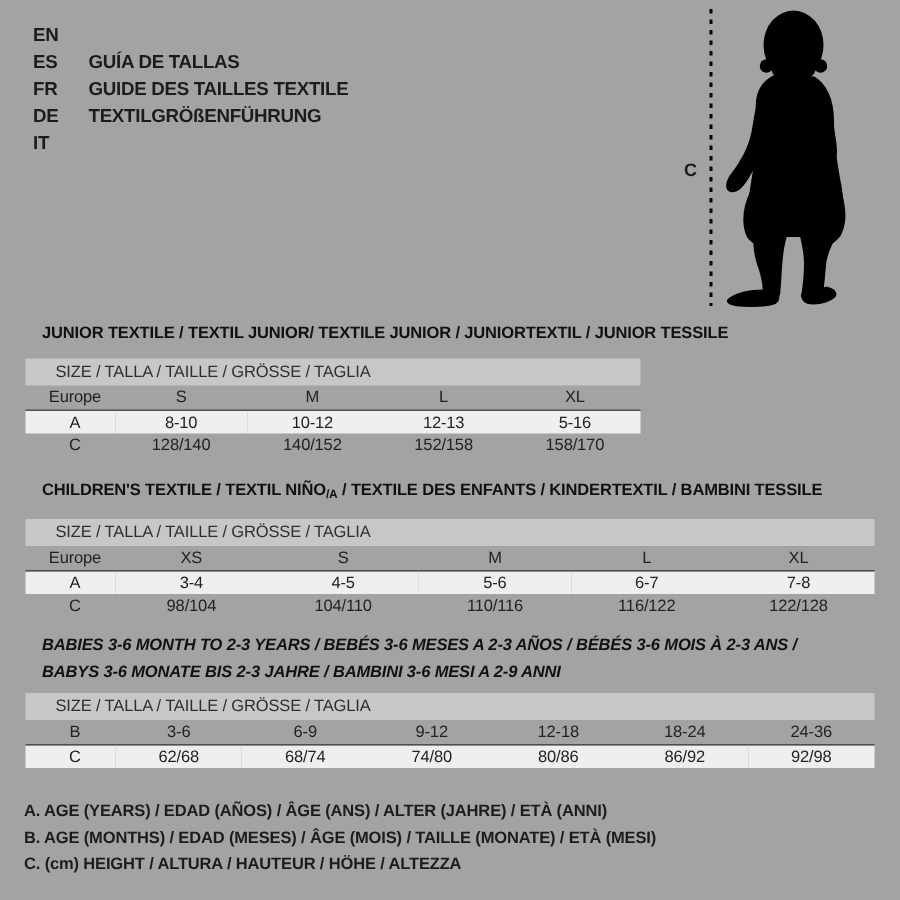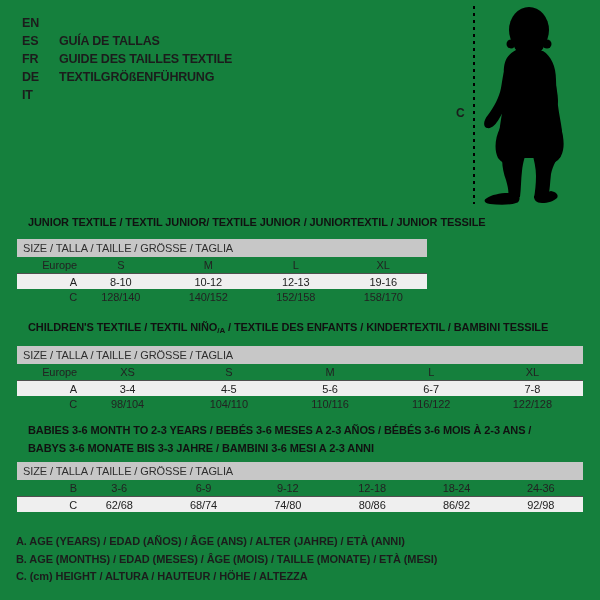--- a/index.html
+++ b/index.html
@@ -1,43 +1,43 @@
 <!DOCTYPE html>
 <html><head>
 <meta charset="utf-8">
 <style>
   html,body{margin:0;padding:0;background:#fff;}
-  .page{position:relative;width:600px;height:600px;background:#15803d;overflow:hidden;
+  .page{position:relative;width:600px;height:600px;background:#a3a3a3;overflow:hidden;
         font-family:"Liberation Sans",sans-serif;color:#1c1c1c;}
 
   
   .langs{position:absolute;top:14px;left:22px;font-weight:bold;font-size:12.5px;
          line-height:18px;letter-spacing:-0.2px;}
   .lang-row{display:flex;}
   .lang-code{width:37px;flex:none;}
 
   
   .figure-svg{position:absolute;left:455px;top:0;width:130px;height:212px;}
   .height-label{position:absolute;left:456px;top:106px;font-size:12px;font-weight:bold;}
 
   
   .tbl-title{position:absolute;left:28px;font-weight:bold;font-size:11px;
              letter-spacing:-0.1px;white-space:nowrap;color:#111;}
   .tbl-title .sub{font-size:8px;vertical-align:-2px;}
-  .title-2line div{line-height:18px;}
+  .title-2line div{line-height:18px;font-style:italic;}
 
   
   table.size-table{position:absolute;left:17px;border-collapse:collapse;table-layout:fixed;
                    font-size:11px;letter-spacing:-0.1px;}
   .size-table th.size-bar{background:#c7c7c7;color:#2e2e2e;font-weight:normal;
-                          text-align:left;height:18px;padding:0 0 0 6px;
+                          text-align:left;height:18px;padding:0 0 0 20px;
                           font-size:11px;letter-spacing:-0.1px;}
   .size-table td{height:15px;padding:0;text-align:center;white-space:nowrap;color:#222;}
   .size-table tr.first td{height:16px;}
-  .size-table td.rowlabel{text-align:right;padding-left:6px;}
+  .size-table td.rowlabel{text-align:center;padding-left:6px;}
   .size-table tr.stripe td{background:#efefef;border-top:1px solid #4f4f4f;}
 
   
   .footnotes{position:absolute;left:16px;top:533px;font-weight:bold;font-size:11px;
              line-height:17.5px;letter-spacing:-0.1px;white-space:nowrap;}
 </style>
 </head>
 <body>
 
 <div class="page">
@@ -102,21 +102,21 @@
         <td>S</td>
         <td>M</td>
         <td>L</td>
         <td>XL</td>
       </tr>
       <tr class="stripe">
         <td class="rowlabel">A</td>
         <td>8-10</td>
         <td>10-12</td>
         <td>12-13</td>
-        <td>19-16</td>
+        <td>5-16</td>
       </tr>
       <tr>
         <td class="rowlabel">C</td>
         <td>128/140</td>
         <td>140/152</td>
         <td>152/158</td>
         <td>158/170</td>
       </tr>
     </tbody>
   </table>
@@ -159,21 +159,21 @@
         <td>104/110</td>
         <td>110/116</td>
         <td>116/122</td>
         <td>122/128</td>
       </tr>
     </tbody>
   </table>
 
   <div class="tbl-title title-2line" style="top:421px">
     <div>BABIES 3-6 MONTH TO 2-3 YEARS / BEBÉS 3-6 MESES A 2-3 AÑOS / BÉBÉS 3-6 MOIS À 2-3 ANS /</div>
-    <div>BABYS 3-6 MONATE BIS 3-3 JAHRE / BAMBINI 3-6 MESI A 2-3 ANNI</div>
+    <div>BABYS 3-6 MONATE BIS 2-3 JAHRE / BAMBINI 3-6 MESI A 2-9 ANNI</div>
   </div>
   <table class="size-table" style="top:462px;width:566px">
     <colgroup>
         <col style="width:60px">
         <col>
         <col>
         <col>
         <col>
         <col>
         <col>

